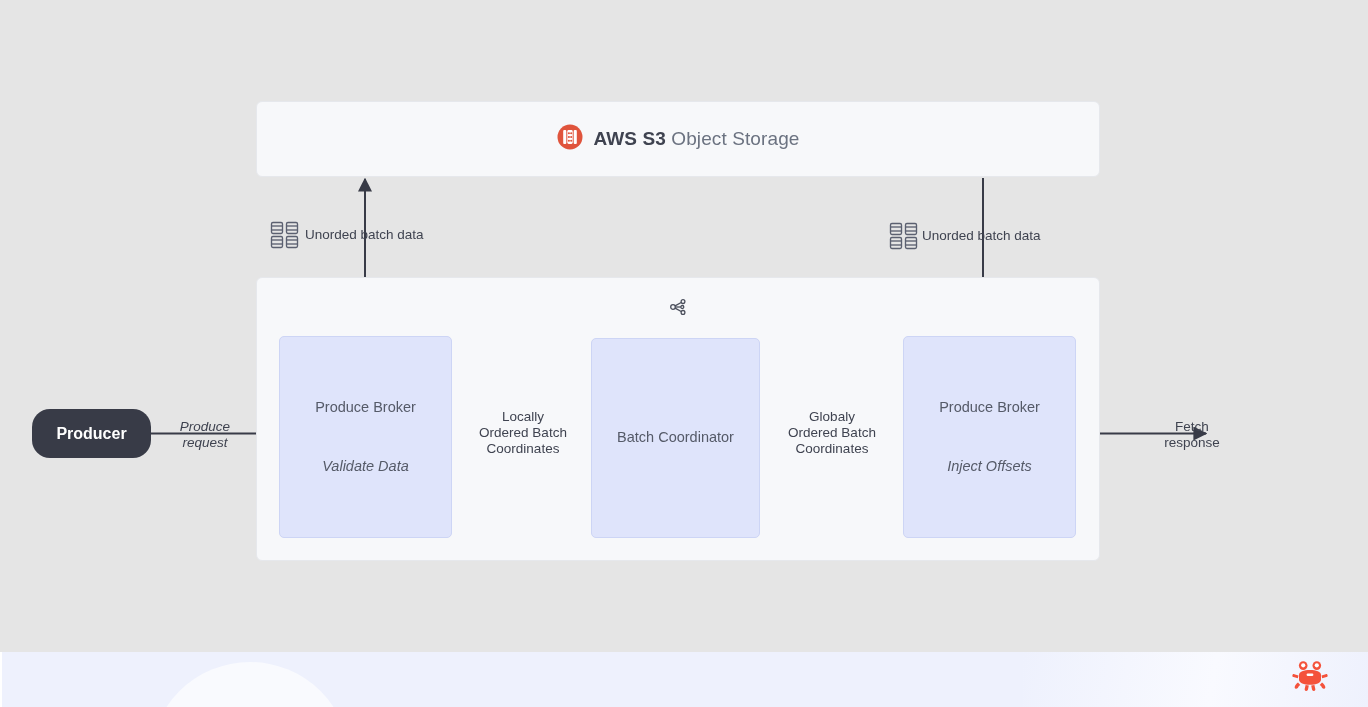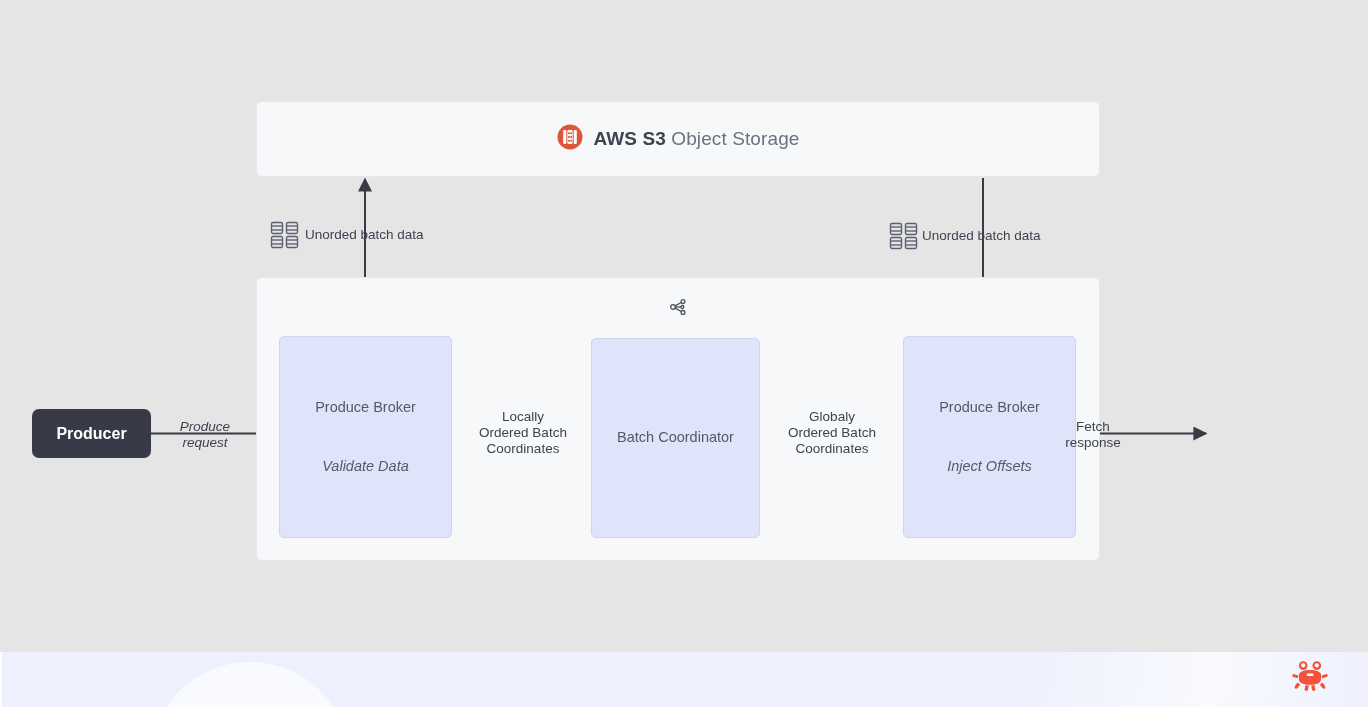--- a/index.html
+++ b/index.html
@@ -60,36 +60,36 @@
   }
   .node .n-title { font-size: 14.5px; color: #555a68; line-height: 1.45; }
   .node .n-sub { font-size: 14.5px; color: #555a68; font-style: italic; line-height: 1.45; margin-top: 37px; }
 
   #node-produce-broker-left  { left: 279px; top: 336px; width: 173px; height: 202px; }
   #node-batch-coordinator    { left: 591px; top: 338px; width: 169px; height: 200px; }
   #node-produce-broker-right { left: 903px; top: 336px; width: 173px; height: 202px; }
 
   
   .endpoint {
-    position: absolute; background: #383b47; border-radius: 7px;
+    position: absolute; background: #383b47; border-radius: 18px;
     display: flex; align-items: center; justify-content: center;
     color: #ffffff; font-size: 16px; font-weight: bold;
   }
   #endpoint-producer { left: 32px; top: 409px; width: 119px; height: 49px; }
   #endpoint-consumer { left: 1208px; top: 409px; width: 117px; height: 49px; }
 
   
   .edge-label {
     position: absolute; font-size: 13.5px; color: #3f4350;
     text-align: center; line-height: 1.17; white-space: pre-line;
   }
   #label-produce-request  { left: 164px; top: 419px; width: 82px; font-style: italic; }
   #label-locally-ordered  { left: 460px; top: 409px; width: 126px; }
   #label-globaly-ordered  { left: 773px; top: 409px; width: 118px; }
-  #label-fetch-response   { left: 1052px; top: 419px; width: 82px; }
+  #label-fetch-response   { left: 1151px; top: 419px; width: 82px; }
 
   .store-label {
     position: absolute; font-size: 13.5px; color: #3f4350; white-space: nowrap;
   }
   #label-unordered-left  { left: 305px; top: 227px; }
   #label-unordered-right { left: 922px; top: 228px; }
 
   
   #icon-batch-left  { position: absolute; left: 270px; top: 221px; width: 30px; height: 28px; }
   #icon-batch-right { position: absolute; left: 889px; top: 222px; width: 30px; height: 28px; }

